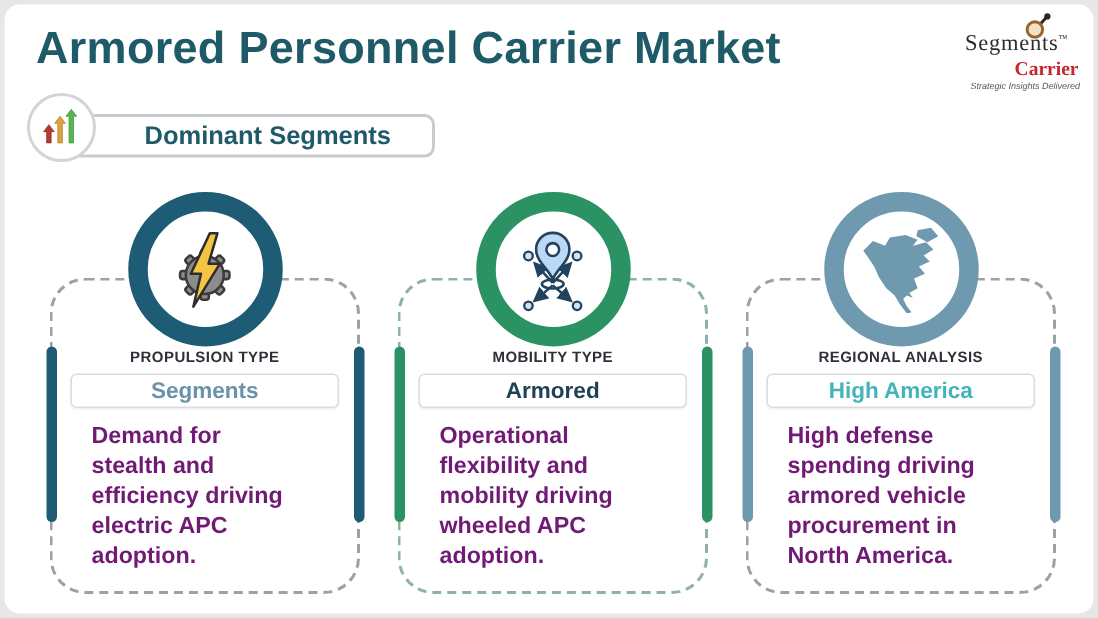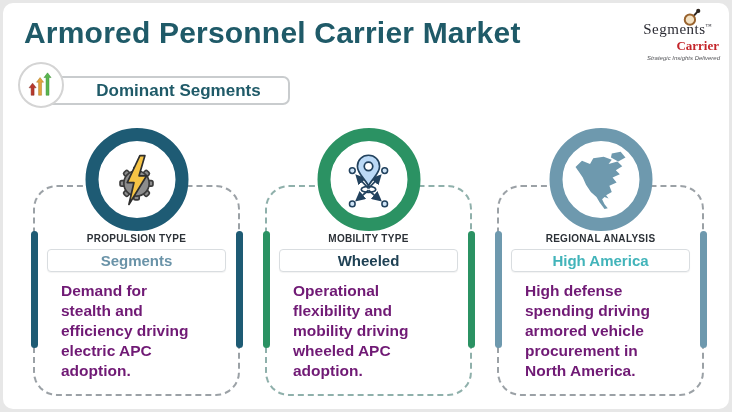--- a/index.html
+++ b/index.html
@@ -136,21 +136,21 @@
             <circle cx="15" cy="62" r="3.3"></circle>
             <circle cx="53" cy="62" r="3.3"></circle>
           </g>
           <path d="M34 5 C26.5 5 21 10.8 21 18 C21 27 30 32.5 34 41 C38 32.5 47 27 47 18 C47 10.8 41.5 5 34 5 Z" fill="#bbd9f6" stroke="#22425e" stroke-width="2"></path>
           <circle cx="34" cy="18" r="5" fill="#fff" stroke="#22425e" stroke-width="2"></circle>
         </svg>
       </div>
       <div class="content">
         <h2 class="category">MOBILITY TYPE</h2>
         <div class="value-box">
-          <span class="value">Wheeled</span>
+          <span class="value">Armored</span>
         </div>
         <p class="desc">Operational
 flexibility and
 mobility driving
 wheeled APC
 adoption.</p>
       </div>
     </section>
 
     <section class="card" style="--accent: #6e99ae; --value: #42b4ba; --dash: #9ba1a6;">

